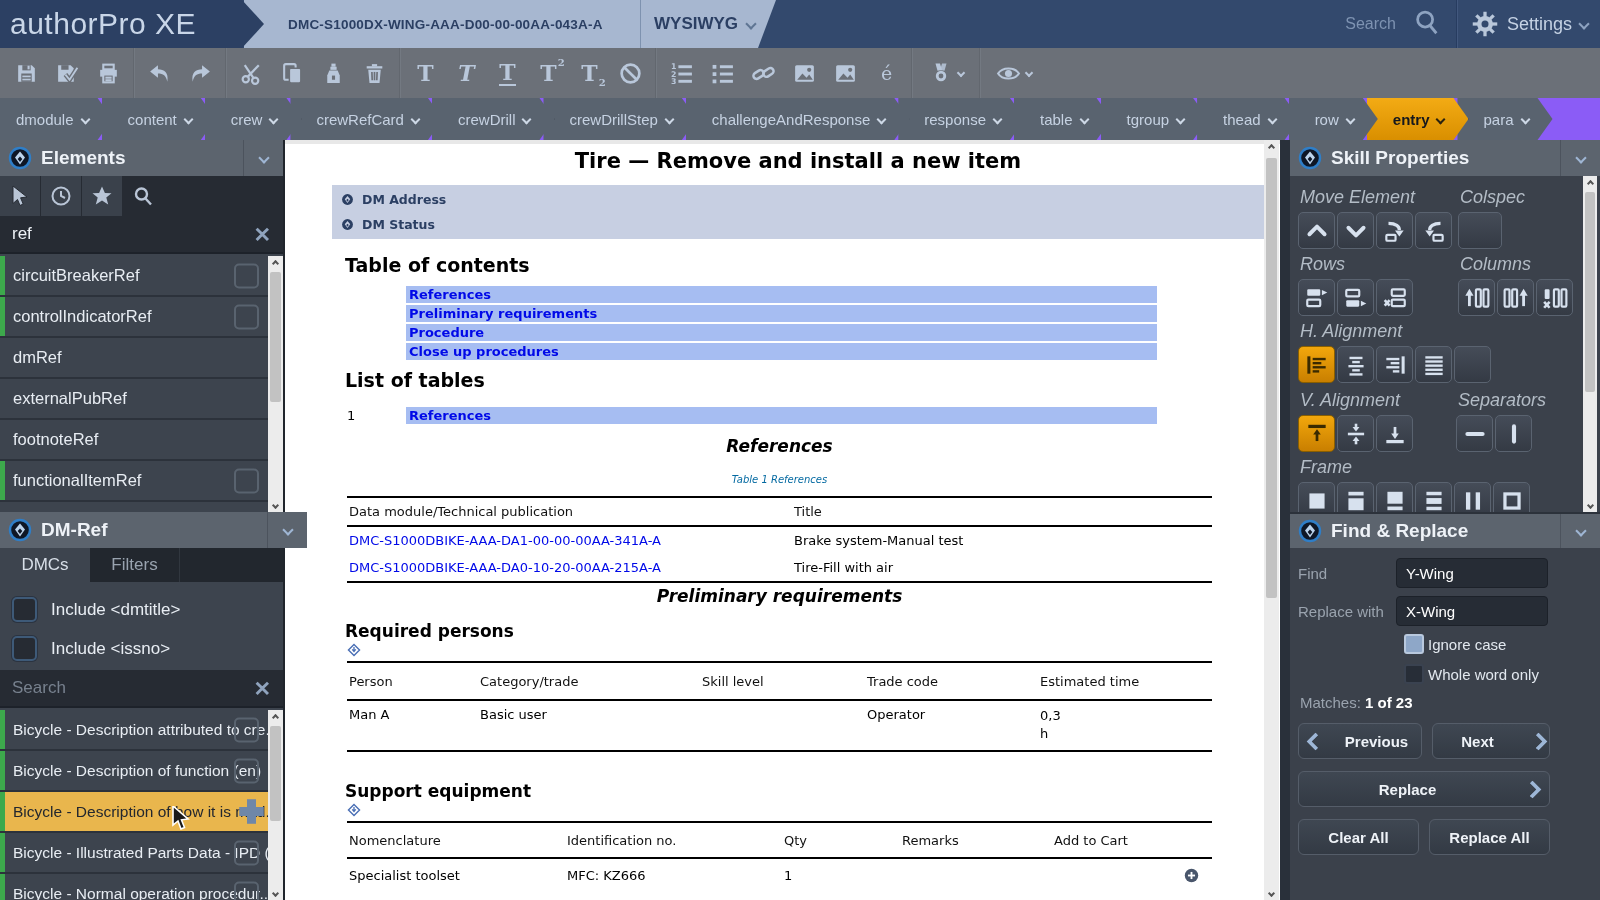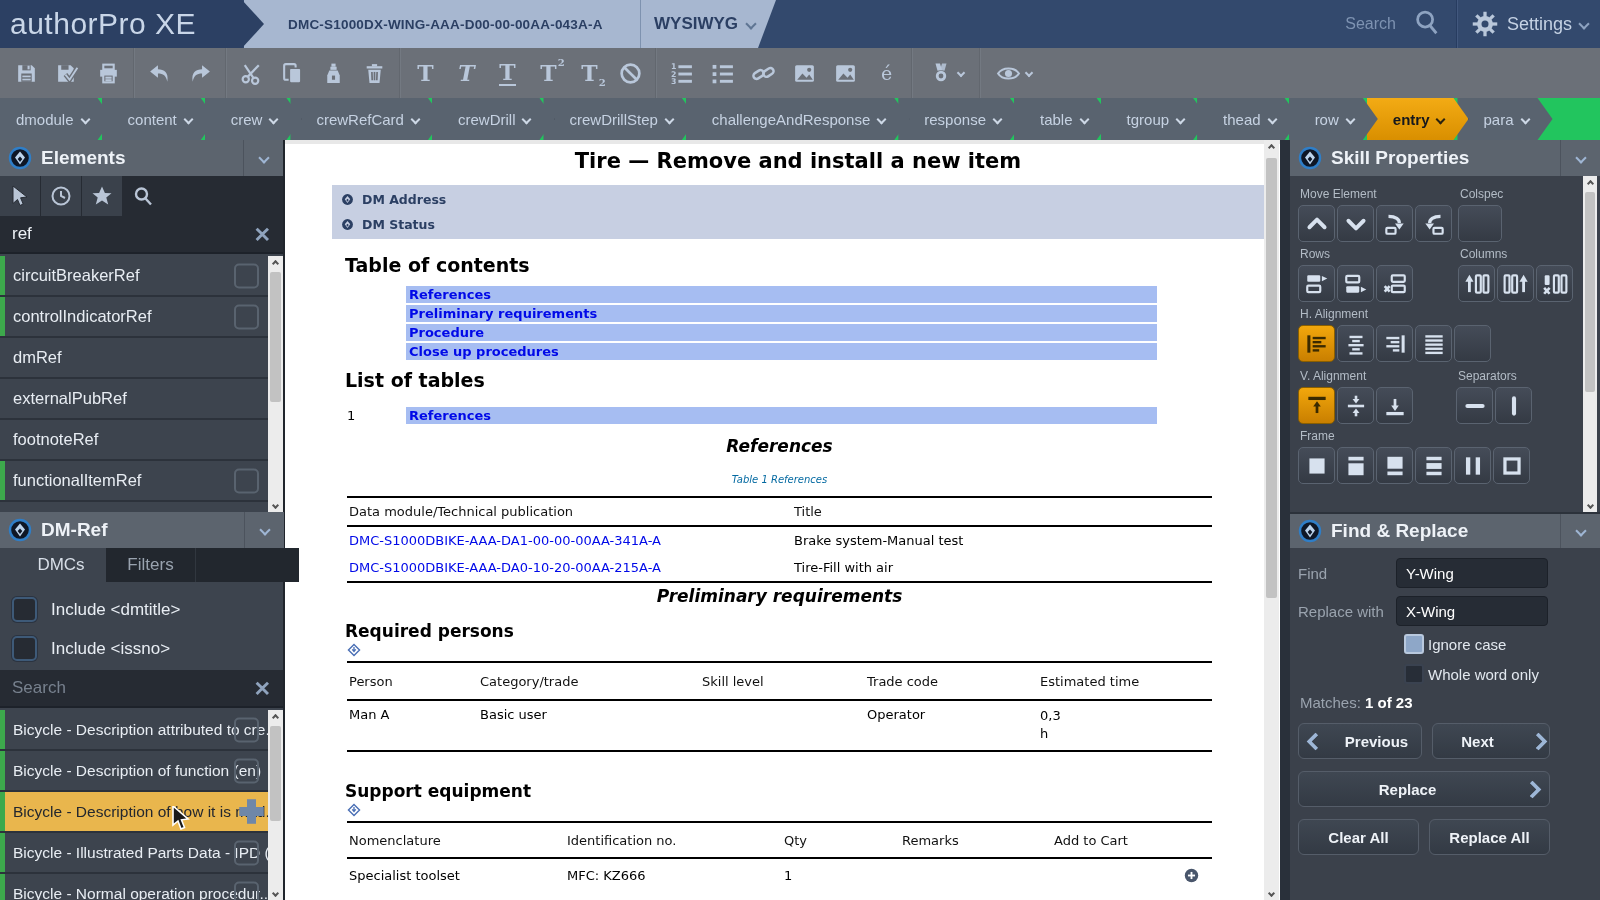--- a/index.html
+++ b/index.html
@@ -36,21 +36,21 @@
   .tb-sep{width:2px;height:50px;background:linear-gradient(to right,#595e65,#7c828b);margin:0 4px;flex:none;}
   .tg{font-family:"DejaVu Serif",serif;font-size:22px;font-weight:bold;color:#b9c7da;line-height:1;position:relative;}
   .tg.it{font-style:italic;}
   .tg.ul{border-bottom:2.4px solid #b9c7da;padding-bottom:1px;}
   .tg.sup::after{content:"2";font-size:10px;position:absolute;top:-4px;right:-8px;}
   .tg.sub::after{content:"2";font-size:10px;position:absolute;bottom:-4px;right:-8px;}
   .tb-dd{display:flex;align-items:center;gap:5px;width:58px;justify-content:center;height:40px;color:#b9c7da;}
   .tb-dd .cv{width:6px;height:6px;border-width:2px;}
 
   
-  .bcrumb{position:absolute;left:0;top:98px;width:1600px;height:42px;background:#22c55e;display:flex;}
+  .bcrumb{position:absolute;left:0;top:98px;width:1600px;height:42px;background:#8b5cf6;display:flex;}
   .bc-tag{position:relative;height:42px;display:flex;align-items:center;gap:8px;background:#59636f;color:#c6d2e2;font-size:15px;padding:0 24px 0 16px;clip-path:polygon(0 0,calc(100% - 15px) 0,100% 50%,calc(100% - 15px) 100%,0 100%);filter:drop-shadow(4px 0 0 #272e39);}
   .bc-tag+.bc-tag{margin-left:-11px;padding-left:26px;}
   .bc-tag .cv{width:7px;height:7px;border-width:2.4px;color:#cdd8e6;}
   .bc-tag.active{background:linear-gradient(#f3ab14,#d98f00);color:#15181d;font-weight:bold;}
   .bc-tag.active .cv{color:#2a2210;}
 
   
   .phead{height:36px;background:#5c646e;display:flex;align-items:center;gap:9px;padding-left:8px;position:relative;}
   .phead .ptitle{font-size:19px;font-weight:bold;color:#eef2f7;}
   .phead .pchev{position:absolute;right:0;top:0;width:40px;height:100%;display:flex;align-items:center;justify-content:center;color:#9fb6d4;border-left:1px solid #4c535d;}
@@ -64,21 +64,21 @@
   .ltab svg{width:24px;height:24px;}
   .srch{position:absolute;left:0;width:283px;height:38px;background:#262b33;display:flex;align-items:center;padding:0 12px;border-bottom:2px solid #1d222a;}
   .srch input{flex:1;background:transparent;border:none;outline:none;color:#eef2f7;font-size:17px;font-family:"Liberation Sans",sans-serif;}
   .srch input::placeholder{color:#77818e;}
   .xicon{color:#8fa3bd;font-size:21px;font-weight:bold;line-height:1;}
   .plist{position:absolute;left:0;width:283px;overflow:hidden;background:#2c323b;}
   .prow{height:39px;margin-bottom:2px;background:#3d444e;display:flex;align-items:center;padding:0 50px 0 13px;position:relative;color:#e8edf3;font-size:16.5px;white-space:nowrap;overflow:hidden;}
   .prow.green::before{content:"";position:absolute;left:0;top:0;bottom:0;width:5px;background:#3da94c;}
   .prow .cb{position:absolute;right:24px;top:50%;transform:translateY(-50%);width:25px;height:25px;border:2px solid #59636f;border-radius:5px;}
   .prow.hl{background:#e9b64d;color:#23272e;}
-  .dmtabs{position:absolute;left:16px;width:283px;height:34px;background:#22272e;display:flex;align-items:flex-end;}
+  .dmtabs{position:absolute;left:0;width:283px;height:34px;background:#22272e;display:flex;align-items:flex-end;}
   .dmtab{width:90px;height:34px;display:flex;align-items:center;justify-content:center;font-size:17px;}
   .dmtab.active{background:#3d444e;color:#d8dfe8;}
   .dmtab.inactive{background:#22272e;color:#99a3af;border-right:1px solid #31373f;}
   .inc{position:absolute;left:0;width:283px;background:#3d444e;}
   .incrow{display:flex;align-items:center;gap:14px;padding:7px 12px;}
   .incrow .ibox{width:25px;height:25px;border-radius:5px;background:#262b33;border:2px solid #3e5a78;box-shadow:0 0 0 1px #2b3340;}
   .incrow .ilab{color:#e8edf3;font-size:17px;}
 
   
   .sbar{position:absolute;width:15px;background:#ececec;z-index:6;}
@@ -104,21 +104,21 @@
   .dt-row>div,.dt-hrow>div{padding:6px 2px;}
   .dlink{color:#0009e8;}
   .anchor-ic{position:absolute;left:62px;width:14px;height:14px;}
   .cartplus{width:17px;height:17px;}
 
   .docsb{left:979px;top:0;height:760px;}
 
   
   .rpanel{position:absolute;left:1290px;top:140px;width:310px;height:760px;background:#3b414b;z-index:5;}
   .ep-body{position:absolute;left:0;top:36px;width:310px;height:336px;padding:6px 20px 0 8px;overflow:hidden;}
-  .ep-label{font-size:12px;color:#b3bcc6;margin:5px 0 4px 2px;}
+  .ep-label{font-size:18px;color:#b3bcc6;margin:5px 0 4px 2px;font-style:italic;}
   .ep-row{display:flex;}
   .ep-g1{width:160px;flex:none;}
   .btn37{width:37px;height:37px;margin-right:2px;border-radius:5px;background:linear-gradient(#454c58,#343a44);border:1px solid #5a6370;display:inline-flex;align-items:center;justify-content:center;color:#d7e1ee;}
   .btn37 svg{width:26px;height:26px;}
   .btn37.sel{background:linear-gradient(#f2a70c,#c97f00);border-color:#8a5f00;color:#3a2a00;}
   .btn37.wide{width:44px;}
   .btns{display:flex;}
 
   .fr-body{position:absolute;left:0;top:406px;width:310px;padding:12px 0 0 8px;}
   .fr-row{display:flex;align-items:center;margin-bottom:8px;}
@@ -480,21 +480,21 @@
   <div class="sbar" style="left:268px;top:116px;height:256px">
     <span class="ar" style="top:0">
         <span class="cv up"></span>
       </span>
     <span class="th" style="top:16px;height:130px"></span>
     <span class="ar" style="bottom:0">
         <span class="cv"></span>
       </span>
   </div>
 
-  <div class="phead" style="position:absolute;top:372px;left:0;width:284px">
+  <div class="phead" style="position:absolute;top:372px;left:0;width:307px">
     <svg class="picon" viewBox="0 0 24 24">
         <circle cx="12" cy="12" r="10" fill="#0e1726" stroke="#2f7ec7" stroke-width="2.4"></circle>
         <polygon points="12,5.5 17,11.5 12,18.5 7,11.5" fill="#bcd4ec"></polygon>
         <polygon points="12,10.5 14.3,13 12,16 9.7,13" fill="#0e1726"></polygon>
       </svg>
     <span class="ptitle">DM-Ref</span>
     <span class="pchev">
         <span class="cv"></span>
       </span>
   </div>

